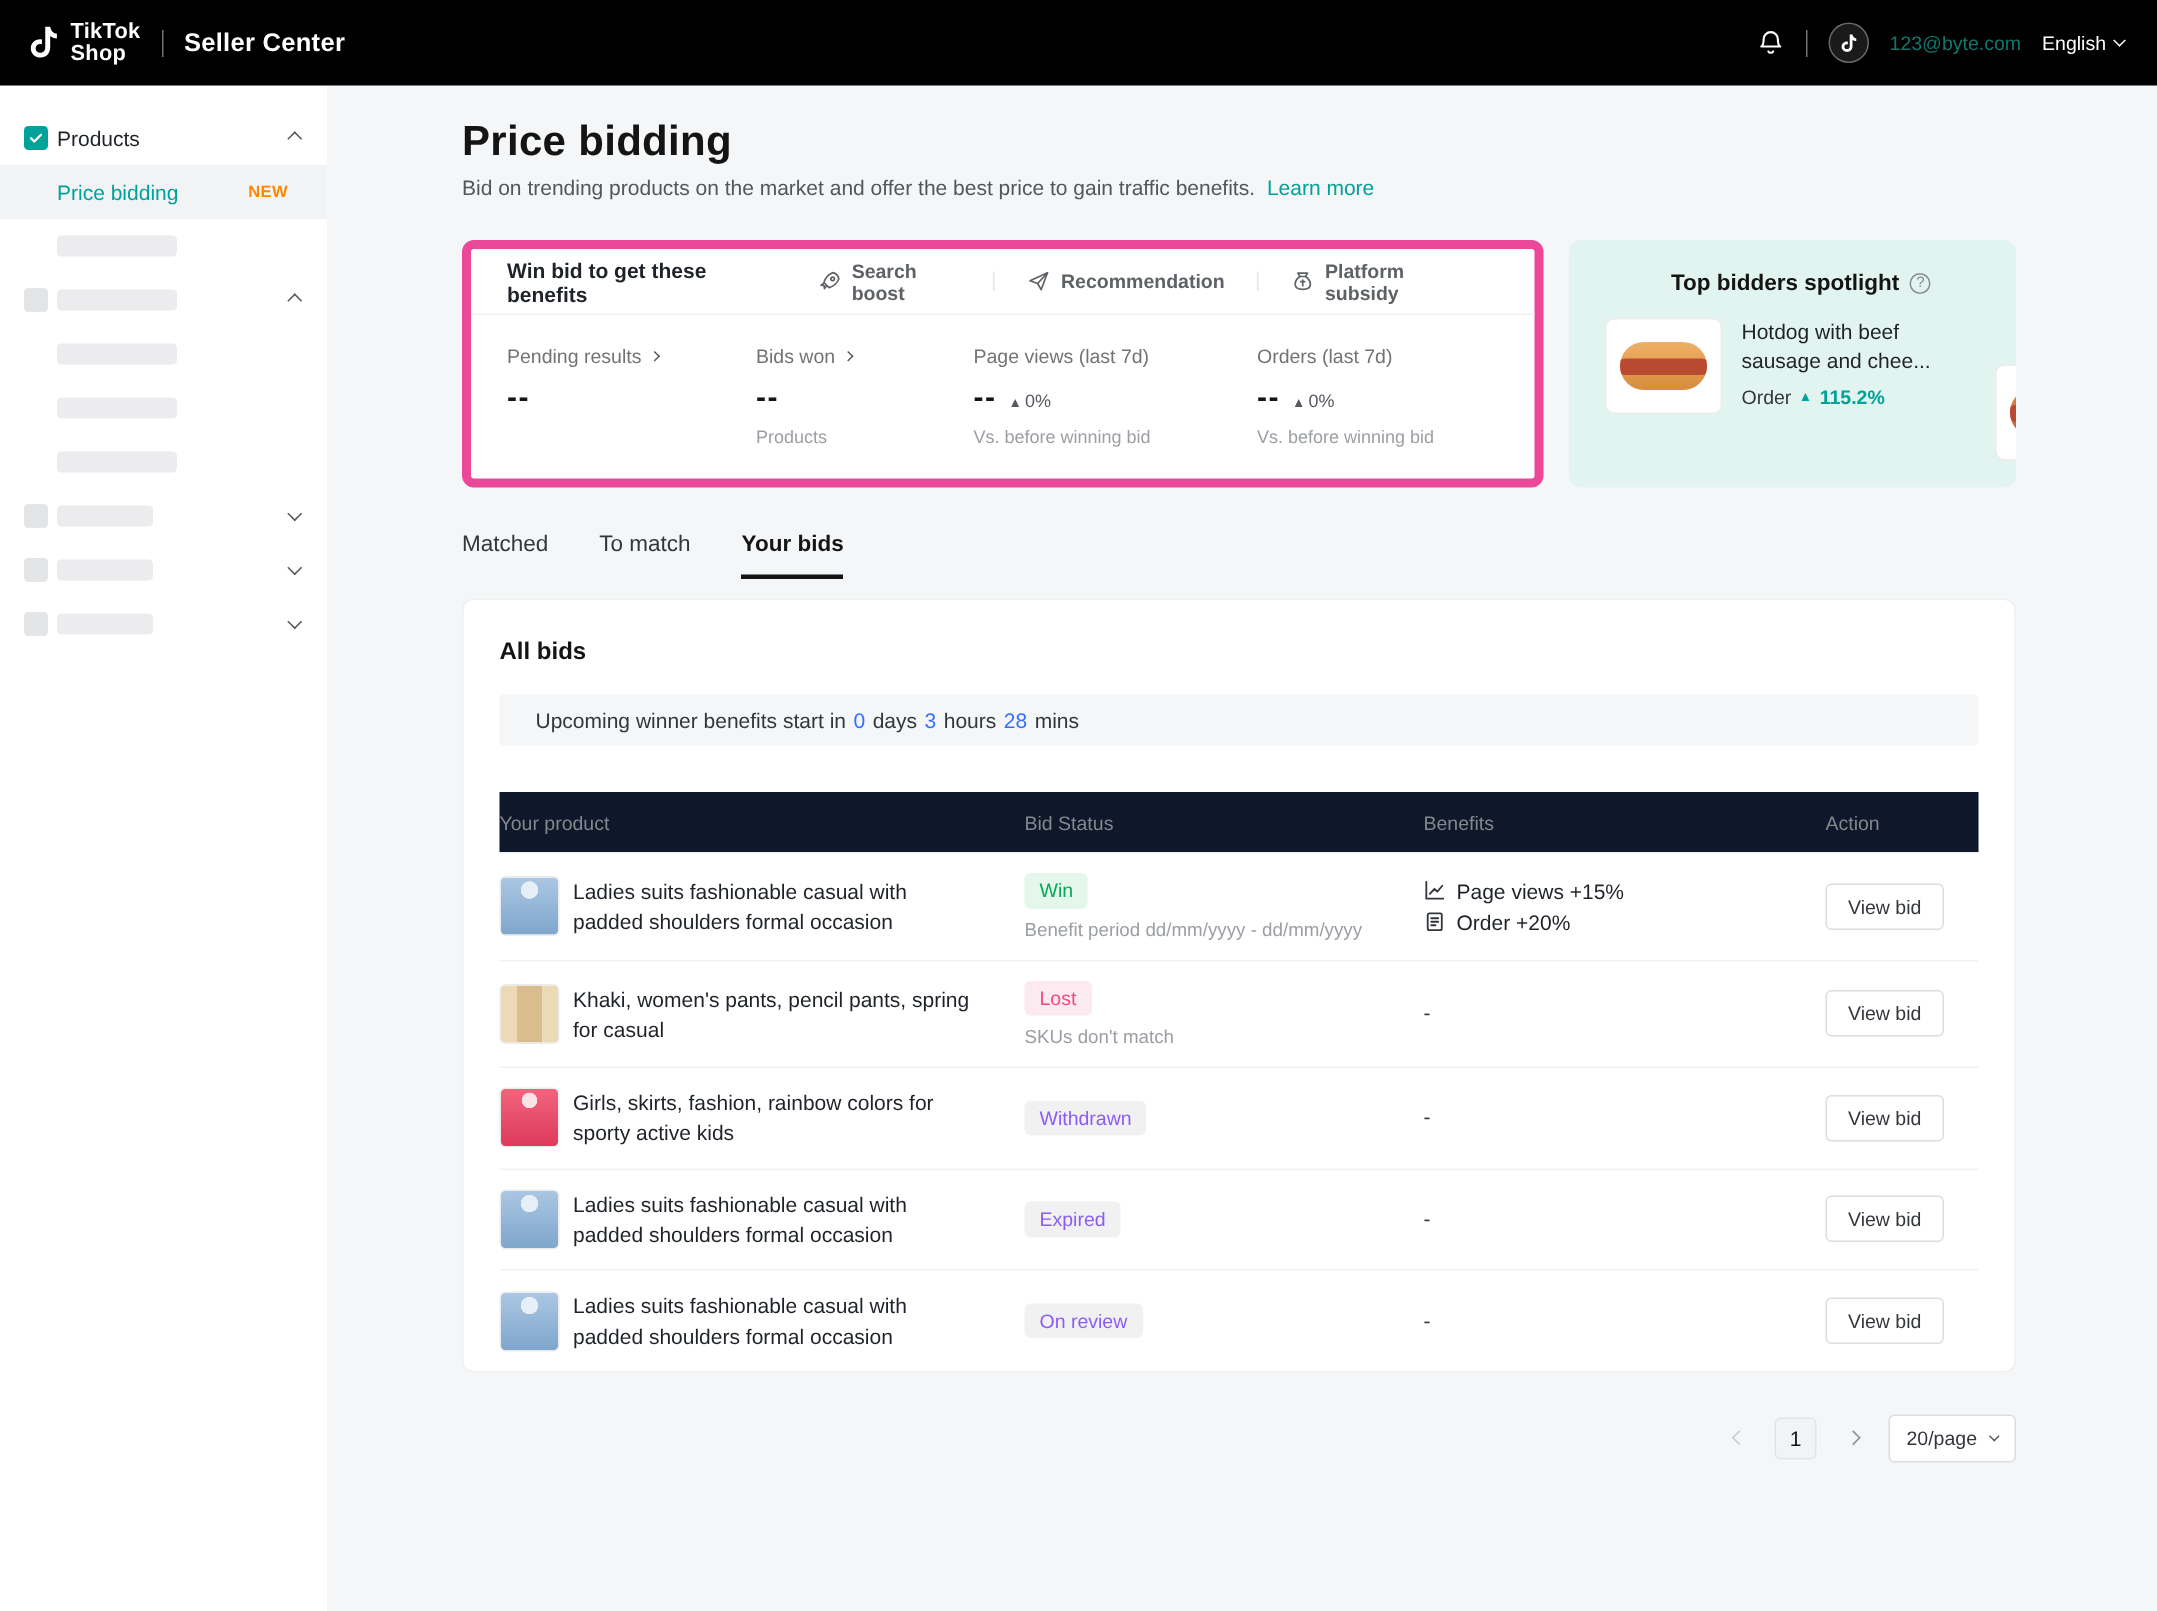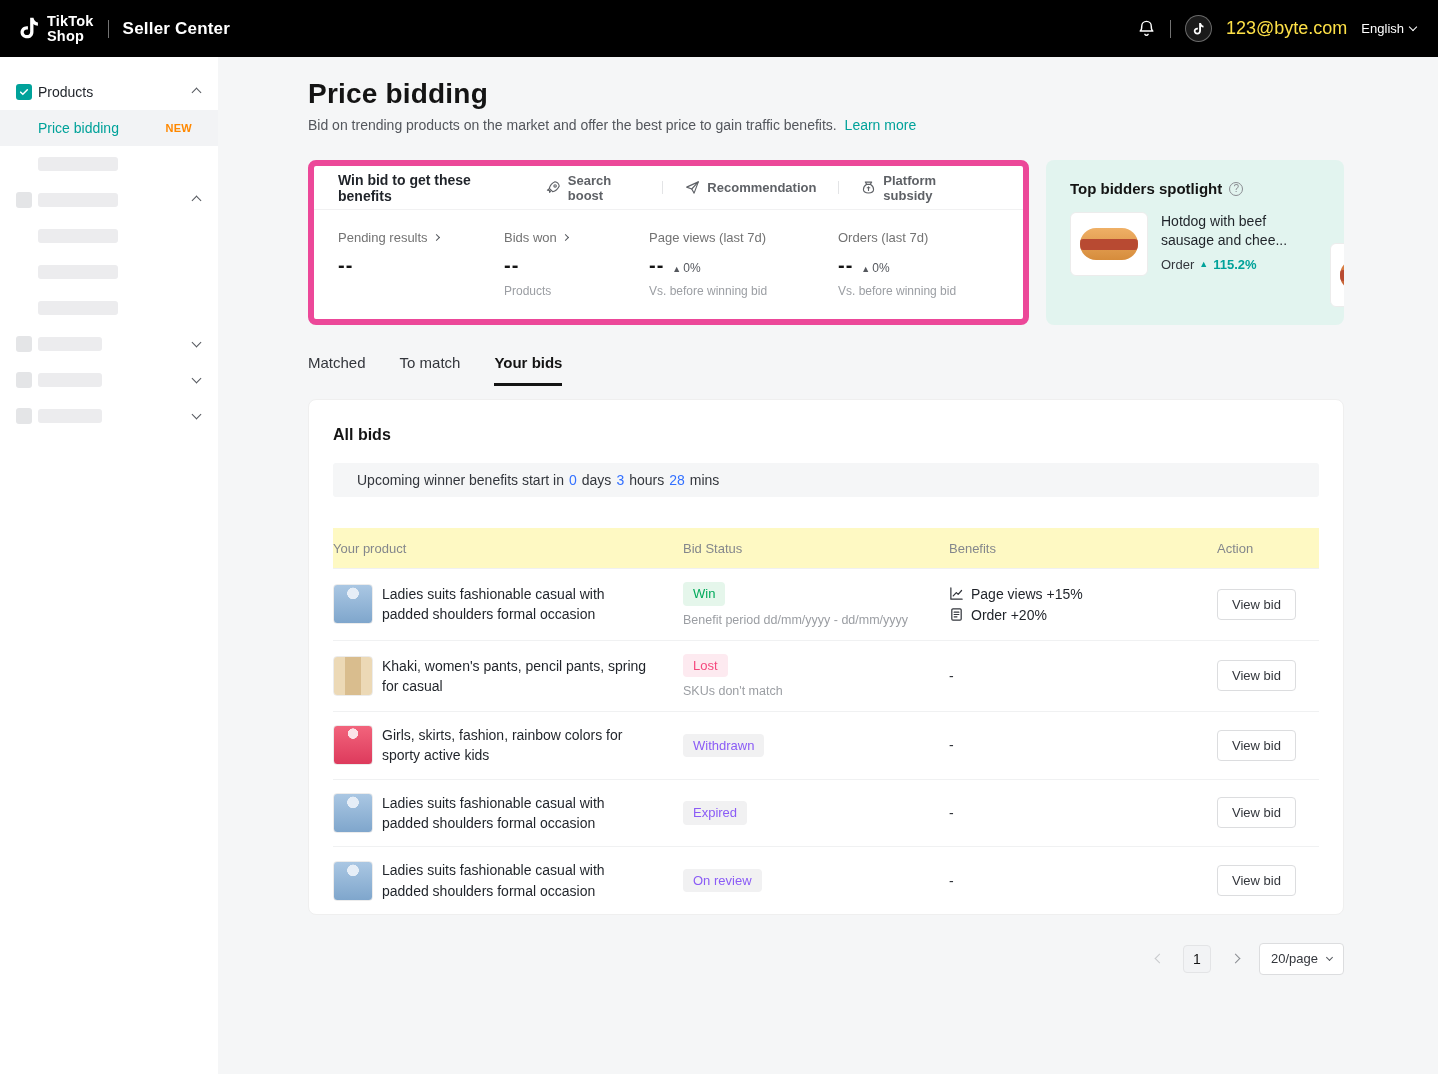--- a/index.html
+++ b/index.html
@@ -12,21 +12,21 @@
   .nav-left { display:flex; align-items:center; gap:14px; }
   .logo { display:flex; align-items:center; gap:7px; cursor:pointer; }
   .logo-text { display:flex; flex-direction:column; line-height:1.02; }
   .logo-text span { color:#fff; font-weight:700; font-size:14.5px; letter-spacing:.2px; }
   .nav-sep { width:1px; height:18px; background:rgba(255,255,255,.45); }
   .app-name { color:#fff; font-size:17px; font-weight:600; letter-spacing:.2px; }
   .nav-right { display:flex; align-items:center; gap:14px; }
   .bell-btn { display:flex; align-items:center; cursor:pointer; }
   .avatar { width:27px; height:27px; border-radius:50%; background:#1a1a1a; border:1px solid rgba(255,255,255,.35);
             display:flex; align-items:center; justify-content:center; cursor:pointer; }
-  .nav-email { color:#fde047; font-size:18px; }
+  .nav-email { color:#0f766e; font-size:13px; }
   .lang { display:flex; align-items:center; gap:6px; color:#fff; font-size:13px; cursor:pointer; }
 
   
   .chev { display:inline-block; width:7px; height:7px; border-right:1.6px solid #55585e; border-bottom:1.6px solid #55585e; }
   .chev.up { transform:rotate(-135deg); }
   .chev.down { transform:rotate(45deg); margin-top:-3px; }
   .chev.right { transform:rotate(-45deg); }
   .chev.left { transform:rotate(135deg); }
   .chev.white { border-color:#fff; width:6px; height:6px; }
   .chev.small { width:5px; height:5px; }
@@ -68,21 +68,21 @@
   .stat-label.link { cursor:pointer; }
   .stat-value-row { margin-top:9px; display:flex; align-items:baseline; gap:8px; }
   .stat-value { font-size:20px; font-weight:700; color:#141414; letter-spacing:1px; }
   .stat-delta { font-size:12px; color:#55585e; }
   .tri-up { font-size:9px; color:#55585e; margin-right:2px; }
   .stat-sub { margin-top:7px; font-size:12px; color:#9b9ea3; }
 
   
   .spotlight-card { width:298px; height:165px; background:#e2f4ef; border-radius:8px; padding:20px 0 0 24px; position:relative; overflow:hidden; }
   .sp-title-row { display:flex; align-items:center; gap:7px; }
-  .sp-title { font-size:15px; font-weight:700; color:#141414; }
+  .sp-title { font-size:15px; font-weight:700; color:#141414;margin-left:44px; }
   .q-icon { width:14px; height:14px; border-radius:50%; border:1px solid #8a8d92; color:#8a8d92; font-size:10px;
             display:flex; align-items:center; justify-content:center; cursor:pointer; }
   .sp-content { display:flex; gap:13px; margin-top:15px; }
   .food-img { width:78px; height:64px; background:#fff; border:1px solid #ececec; border-radius:6px;
               display:flex; align-items:center; justify-content:center; flex:none; }
   .hotdog { width:58px; height:32px; background:linear-gradient(180deg,#efb066,#d68c3c); border-radius:16px; position:relative; overflow:hidden; }
   .sausage { position:absolute; left:-2px; right:-2px; top:11px; height:11px; background:#b84a32; border-radius:6px; }
   .sp-info { width:150px; }
   .sp-name { font-size:14px; color:#1f2329; line-height:1.38; }
   .sp-metric { margin-top:6px; font-size:13px; color:#33363c; display:flex; align-items:center; gap:5px; }
@@ -98,21 +98,21 @@
 
   
   .bids-card { margin-top:13px; background:#fff; border:1px solid #efefef; border-radius:8px; padding:26px 24px 0 24px; }
   .bids-title { font-size:16px; font-weight:700; color:#141414; }
   .banner { margin-top:19px; height:34px; background:#f5f6f7; border-radius:3px; display:flex; align-items:center;
             padding:0 24px; font-size:14px; color:#33363c; }
   .banner b { font-weight:500; color:#3370ff; margin:0 5px; }
   .banner .unit { margin-right:0; }
 
   .tgrid { display:grid; grid-template-columns:350px 266px 268px 104px; align-items:center; }
-  .thead { margin-top:31px; height:40px; background:#fef9c3; font-size:13px; color:#84878c; }
+  .thead { margin-top:31px; height:40px; background:#0f172a; font-size:13px; color:#84878c; }
   .trow { border-top:1px solid #f0f1f2; padding:13px 0; min-height:65px; }
   .trow:first-of-type { border-top:none; }
   .tbody .trow { border-top:1px solid #f0f1f2; }
 
   .prod-cell { display:flex; align-items:center; gap:9px; padding-right:30px; }
   .pimg { width:40px; height:40px; border-radius:4px; border:1px solid #ececec; flex:none; }
   .pimg.blue { background:radial-gradient(circle at 50% 22%, #e6eef7 0 16%, rgba(0,0,0,0) 17%), linear-gradient(180deg,#aac7e3,#7fa6cc); }
   .pimg.khaki { background:linear-gradient(90deg,#ecd9b6 0 28%, #d9bd8e 28% 72%, #ecd9b6 72%); }
   .pimg.pink { background:radial-gradient(circle at 50% 20%, #fbe3e8 0 14%, rgba(0,0,0,0) 15%), linear-gradient(180deg,#f2647c,#dd3a5c); }
   .prod-name { font-size:14px; color:#1f2329; line-height:1.45; }

